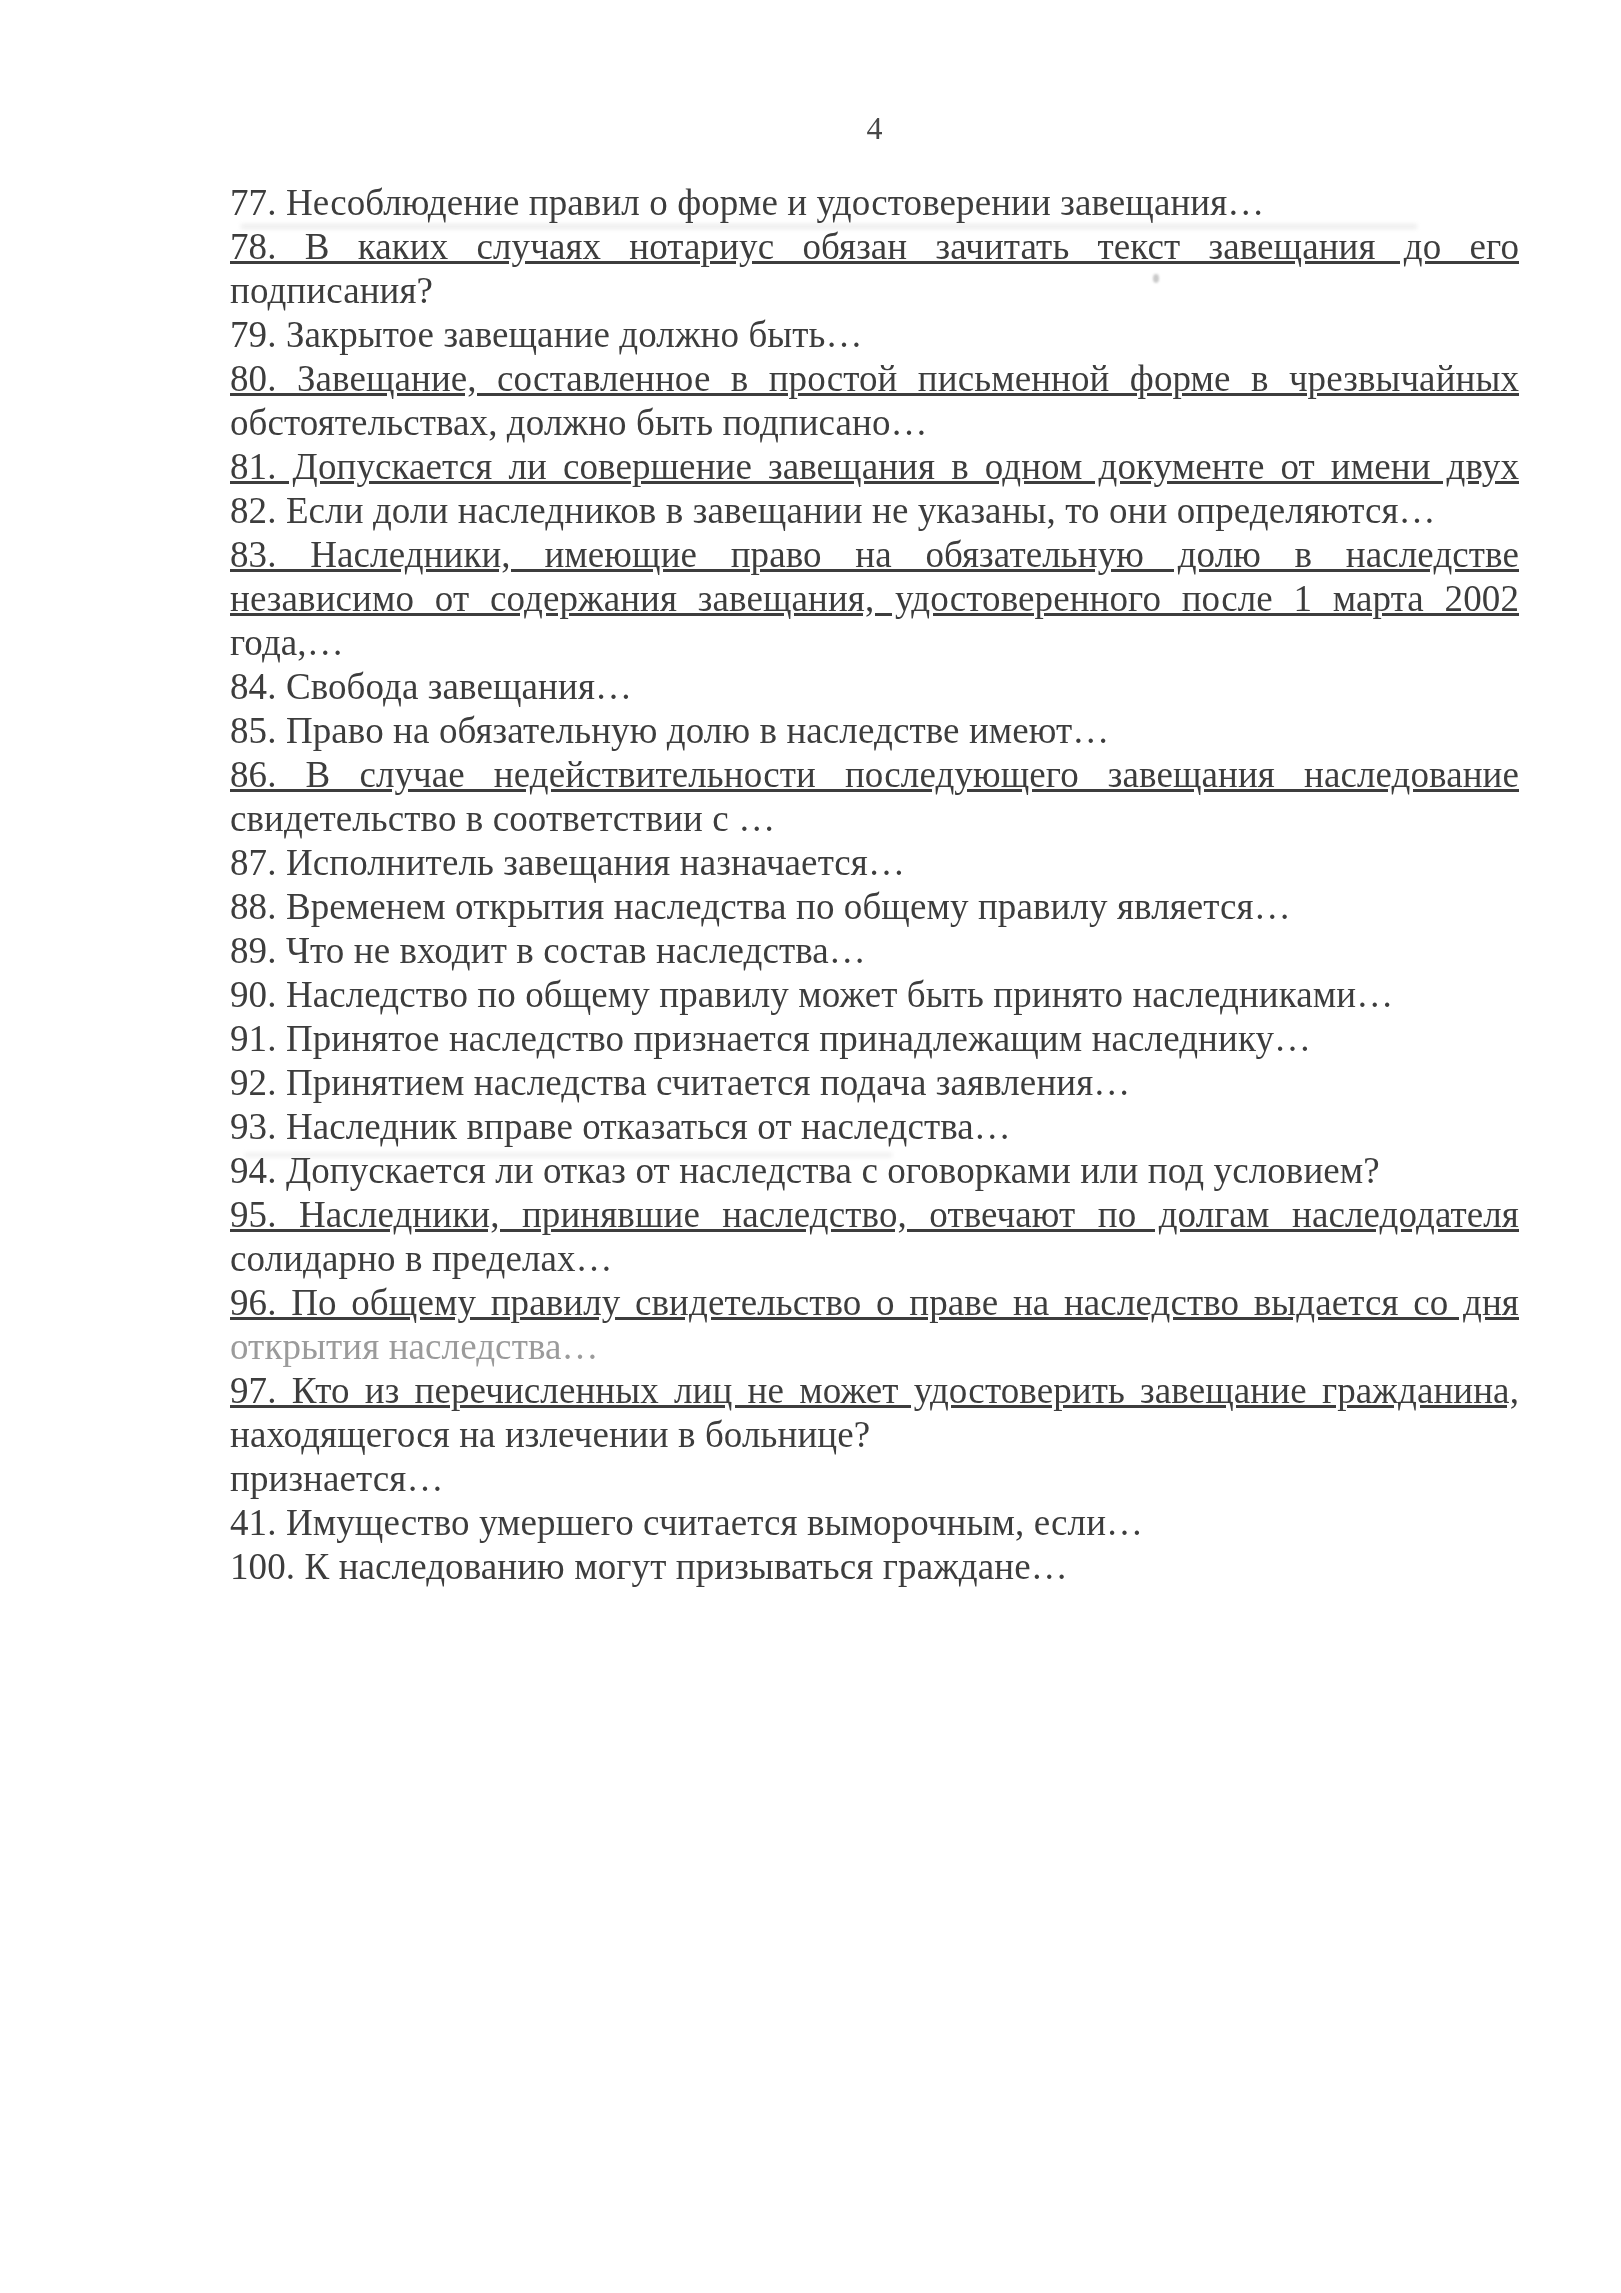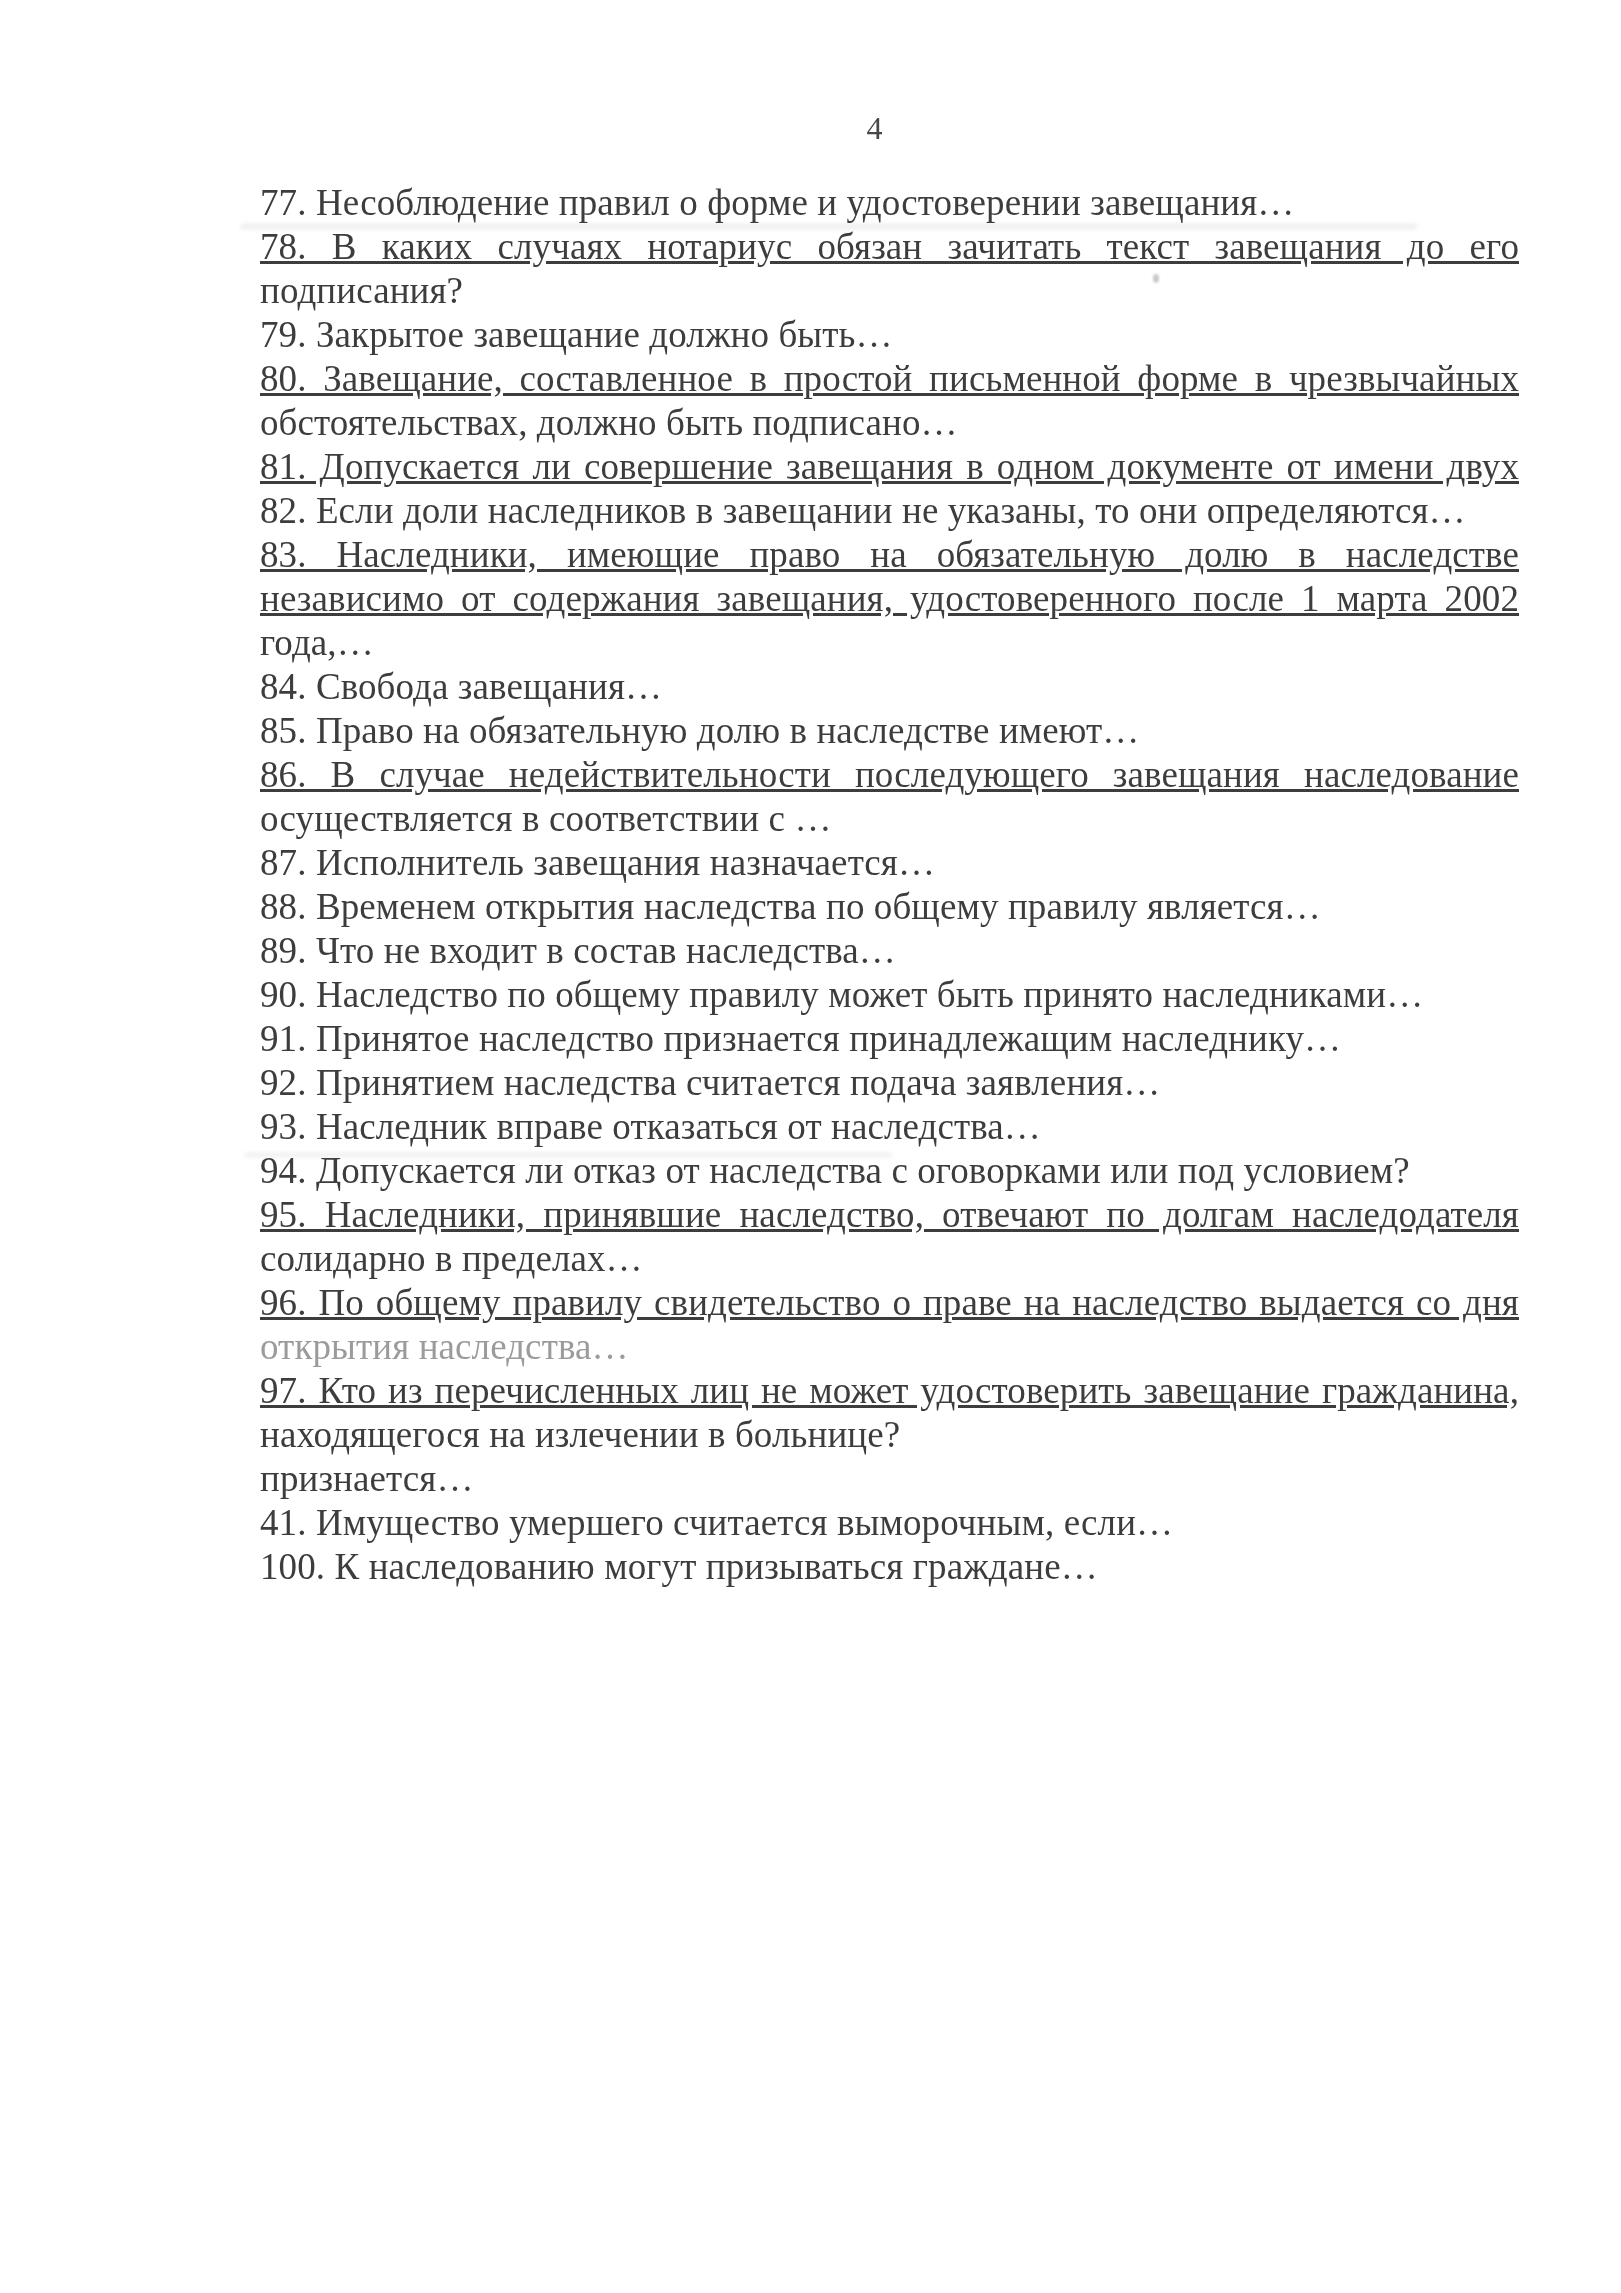--- a/index.html
+++ b/index.html
@@ -22,21 +22,21 @@
     font-size:32px;line-height:37px;
     color:#474747;
   }
   .content{
     position:absolute;
     top:181px;left:230px;width:1289px;
     font-size:37px;line-height:44px;
     color:var(--text-color);
     letter-spacing:0.1px;
   }
-  .line{white-space:nowrap;margin-left:30px;}
+  .line{white-space:nowrap;}
   .line.justify{
     white-space:normal;
     text-align:justify;
     text-align-last:justify;
     text-decoration:underline;
   }
   .line.faded{color:var(--faded-color);}
   .scan-streak{
     position:absolute;
     background:rgba(130,130,130,0.14);
@@ -65,21 +65,21 @@
     <div class="line justify">80. Завещание, составленное в простой письменной форме в чрезвычайных</div>
     <div class="line">обстоятельствах, должно быть подписано…</div>
     <div class="line justify">81. Допускается ли совершение завещания в одном документе от имени двух</div>
     <div class="line">82. Если доли наследников в завещании не указаны, то они определяются…</div>
     <div class="line justify">83. Наследники, имеющие право на обязательную долю в наследстве</div>
     <div class="line justify">независимо от содержания завещания, удостоверенного после 1 марта 2002</div>
     <div class="line">года,…</div>
     <div class="line">84. Свобода завещания…</div>
     <div class="line">85. Право на обязательную долю в наследстве имеют…</div>
     <div class="line justify">86. В случае недействительности последующего завещания наследование</div>
-    <div class="line">осуществляется в соответствии с …</div>
+    <div class="line">свидетельство в соответствии с …</div>
     <div class="line">87. Исполнитель завещания назначается…</div>
     <div class="line">88. Временем открытия наследства по общему правилу является…</div>
     <div class="line">89. Что не входит в состав наследства…</div>
     <div class="line">90. Наследство по общему правилу может быть принято наследниками…</div>
     <div class="line">91. Принятое наследство признается принадлежащим наследнику…</div>
     <div class="line">92. Принятием наследства считается подача заявления…</div>
     <div class="line">93. Наследник вправе отказаться от наследства…</div>
     <div class="line">94. Допускается ли отказ от наследства с оговорками или под условием?</div>
     <div class="line justify">95. Наследники, принявшие наследство, отвечают по долгам наследодателя</div>
     <div class="line">солидарно в пределах…</div>

